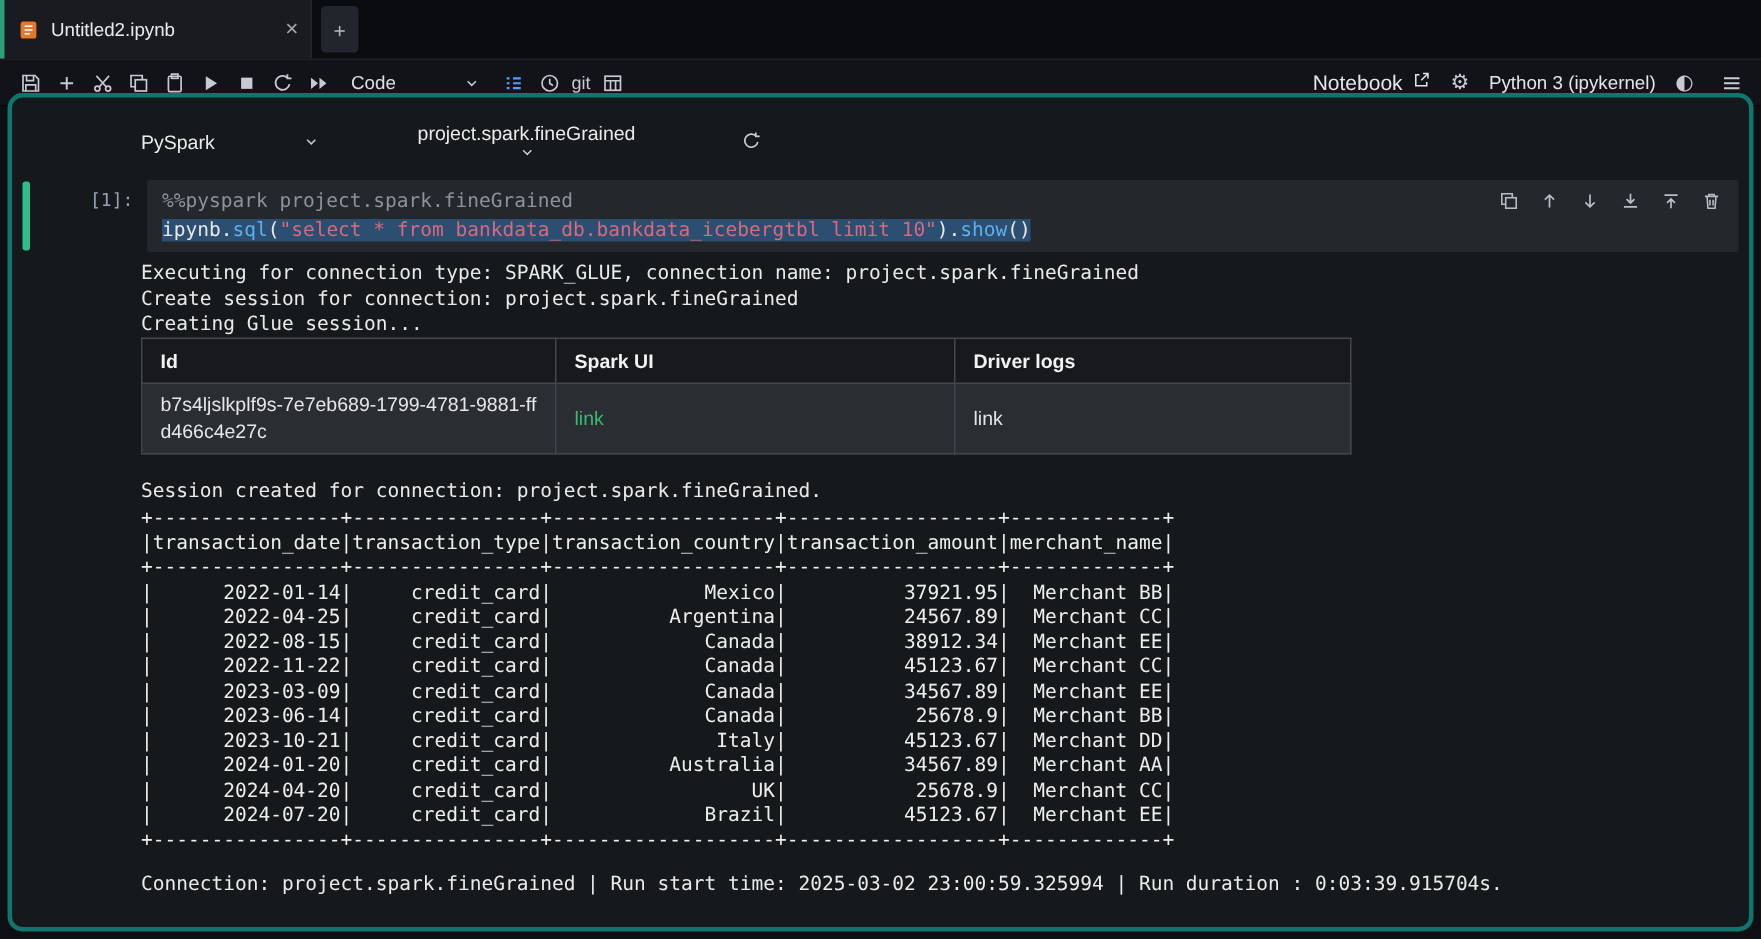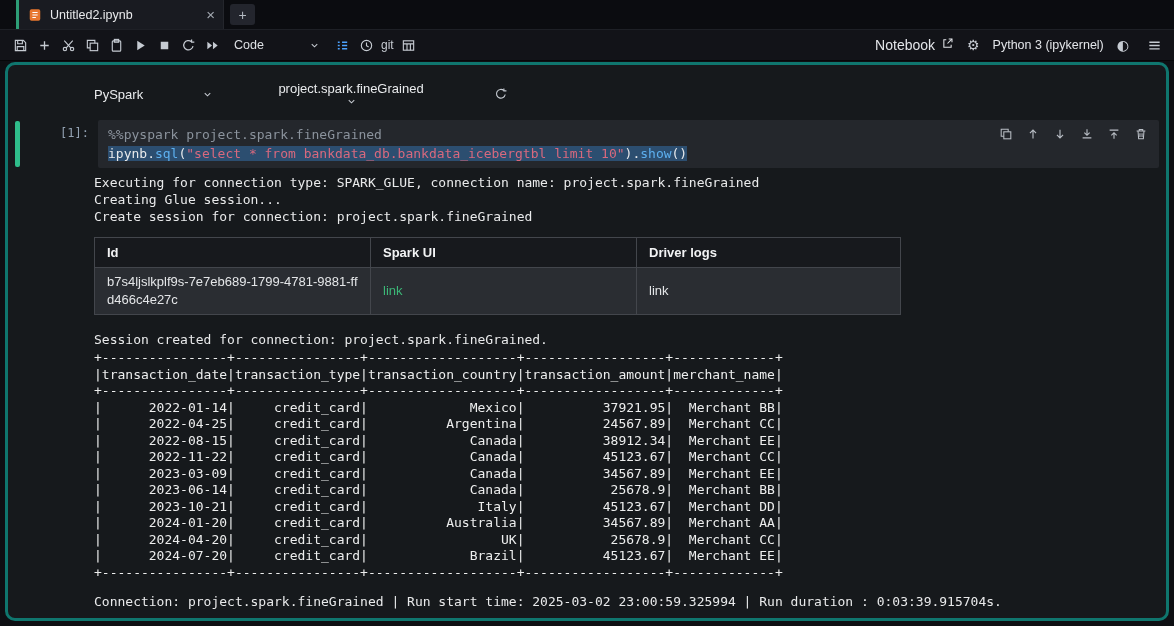--- a/index.html
+++ b/index.html
@@ -8,21 +8,21 @@
     width: 1174px; height: 626px; overflow: hidden;
     font-family: "Liberation Sans", sans-serif;
     -webkit-font-smoothing: antialiased;
   }
   [data-interactable="true"] { cursor: pointer; }
   button { background: none; border: none; color: inherit; font: inherit; }
 
   .window { position: relative; width: 1174px; height: 626px; background: #0e0f13; }
 
   
-  .tabbar { height: 30px; display: flex; align-items: stretch; background: #0b0c10; border-bottom: 1px solid #1e2026; padding-left: 16px; }
+  .tabbar { height: 40px; display: flex; align-items: stretch; background: #0b0c10; border-bottom: 1px solid #1e2026; }
   .tab {
     display: flex; align-items: center; gap: 8px; width: 208px; padding: 0 8px 0 9px;
     background: #191b21; border-left: 3px solid #2e9e77; border-right: 1px solid #24262c;
   }
   .tab-label { color: #e9eaec; font-size: 12.5px; white-space: nowrap; overflow: hidden; }
   .tab-close { margin-left: auto; color: #a2a8b0; font-size: 15px; line-height: 1; }
   .tab-add {
     width: 25px; margin: 4px 0 4px 6px; display: flex; align-items: center; justify-content: center;
     background: #23252d; color: #b3b9c1; font-size: 14px; border-radius: 3px;
   }
@@ -67,21 +67,21 @@
   .fn { color: #5db0f0; }
   .str { color: #d8697e; }
   .cell-toolbar { position: absolute; top: 5px; right: 10px; display: flex; gap: 10px; }
   .ct-btn { width: 17px; height: 17px; display: flex; align-items: center; justify-content: center; color: #b9bec5; }
   .ct-btn svg { display: block; }
 
   
   .output { margin: 6px 16px 0 86px; font-family: "DejaVu Sans Mono", monospace; color: #e9eaeb; }
   .out-line { font-size: 13px; line-height: 17px; white-space: pre; }
 
-  table.session-table { margin-top: 12px; border-collapse: collapse; table-layout: fixed; width: 806px; }
+  table.session-table { border-collapse: collapse; table-layout: fixed; width: 806px; }
   .session-table th {
     background: #17191d; color: #f2f3f4; font-family: "Liberation Sans", sans-serif;
     font-size: 13px; font-weight: 700; text-align: left; padding: 7px 12px; border: 1px solid #43464c;
   }
   .session-table td {
     background: #2a2d32; color: #e4e6e8; font-family: "Liberation Sans", sans-serif;
     font-size: 13px; padding: 5px 12px; border: 1px solid #43464c; vertical-align: middle; line-height: 1.4;
   }
   .id-cell { word-break: break-all; }
   .link-green { color: #3cb878; text-decoration: none; }
@@ -282,22 +282,22 @@
                 <path d="M4.6 4.5l.7 9h5.4l.7-9"></path>
                 <path d="M6.8 7v4.5M9.2 7v4.5"></path>
               </svg>
           </button>
         </div>
       </div>
     </div>
 
     <div class="output" data-interactable="false">
       <div class="out-line" data-interactable="false">Executing for connection type: SPARK_GLUE, connection name: project.spark.fineGrained</div>
+      <div class="out-line" data-interactable="false">Create session for connection: project.spark.fineGrained</div>
       <div class="out-line" data-interactable="false">Creating Glue session...</div>
-      <div class="out-line" data-interactable="false">Create session for connection: project.spark.fineGrained</div>
 
       <table class="session-table" data-interactable="false">
         <colgroup>
             <col style="width:276px">
             <col style="width:266px">
             <col style="width:264px">
           </colgroup>
         <thead>
           <tr data-interactable="false">
             <th data-interactable="false">Id</th>

